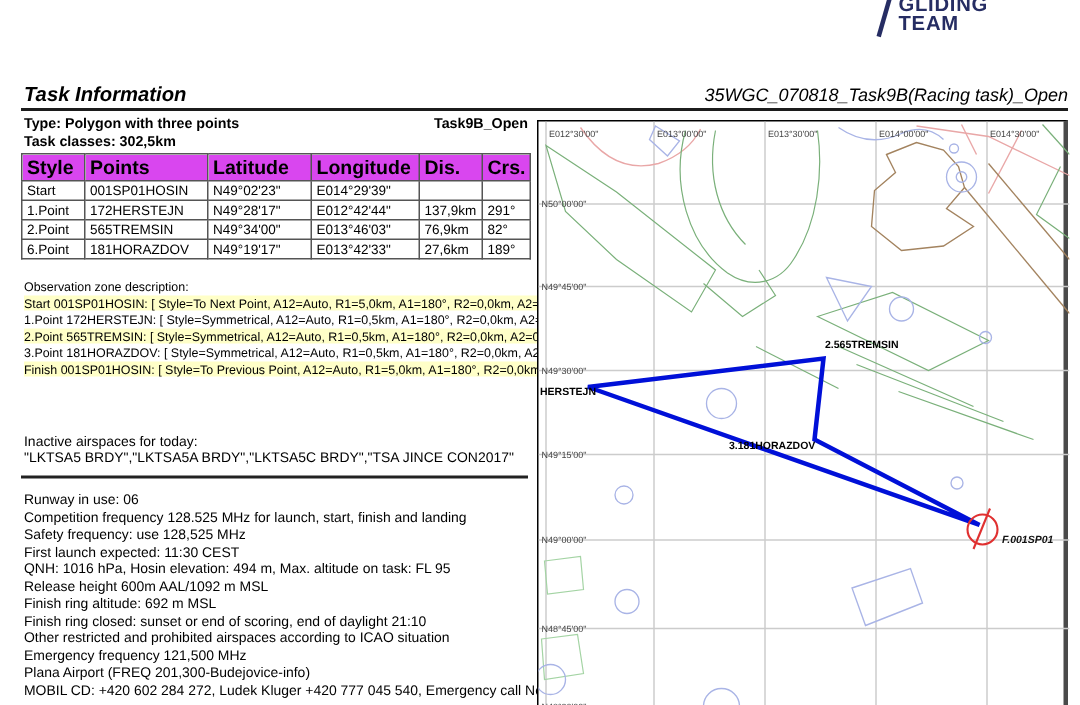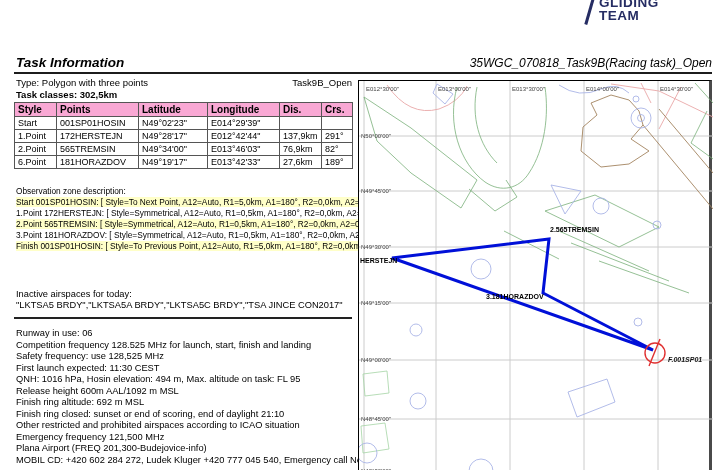--- a/index.html
+++ b/index.html
@@ -14,28 +14,28 @@
   .logo-slash { top:-2px; left:588px; width:3px; height:27px; background:#262d63;
                 transform:rotate(16deg); }
 
   
   .doc-title { top:55px; left:16px; font-size:13.5px; font-weight:bold; font-style:italic; }
   .doc-ref  { top:56px; right:8px; font-size:12px; font-style:italic;margin-left:21px; }
   .rule-main { top:72px; left:14px; width:698px; height:2px; background:#1c1c1c; }
 
   
   .type-row { top:77px; left:16px; width:336px; display:flex; justify-content:space-between;
-              font-size:9.5px; font-weight:normal;align-items:center; }
+              font-size:9.5px; font-weight:bold;align-items:center; }
   .dist-row { top:89px; left:16px; font-size:9.5px; font-weight:bold; }
 
   
   .wptable { top:102px; left:14px; border-collapse:collapse; table-layout:fixed; }
   .wptable th, .wptable td { border:1px solid #555; padding:1px 3px; height:13px;
         font-size:9px; text-align:left; white-space:nowrap; overflow:hidden; }
-  .wptable th { background:#f9a8d4; font-weight:bold; font-size:10px; }
+  .wptable th { background:#d946ef; font-weight:bold; font-size:13px; }
 
   
   .obs { top:186px; left:16px; font-size:8.3px; line-height:11px; white-space:nowrap; }
   .obs .hl { background:#ffffc8; }
 
   
   .airspace { top:289px; left:16px; font-size:9.3px; line-height:11px; white-space:nowrap; }
   .rule-2 { top:317px; left:14px; width:338px; height:2px; background:#222; }
   .briefing { top:328px; left:16px; font-size:9.3px; line-height:11.5px; white-space:nowrap; }
 

